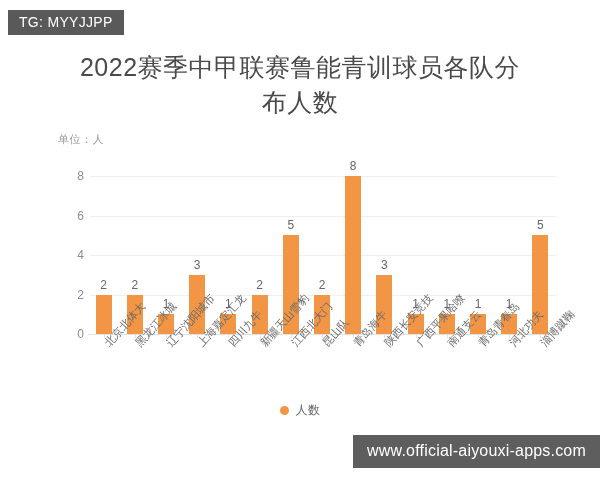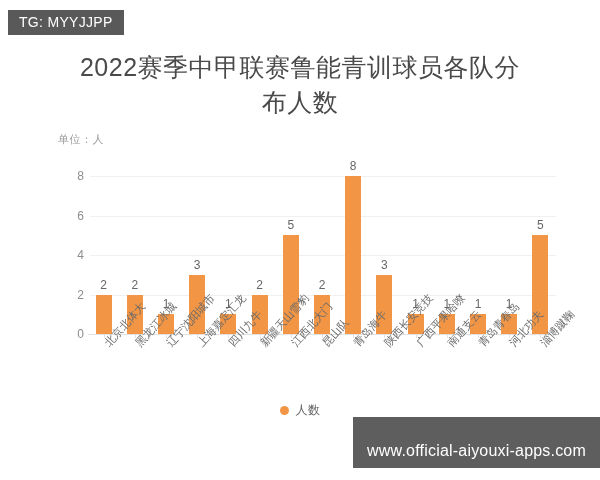--- a/index.html
+++ b/index.html
@@ -31,21 +31,21 @@
   }
 
   
   #watermark {
     position: absolute;
     right: 0px;
     bottom: 12px;
     background: #5e5e5e;
     color: #ffffff;
     font-size: 16px;
-    padding: 26px 14px 9px 14px;
+    padding: 8px 14px 9px 14px;
     line-height: 1;
     letter-spacing: 0.2px;
     z-index: 20;
     white-space: nowrap;
     text-align: right;
   }
 
   
   #chart-title {
     position: absolute;

